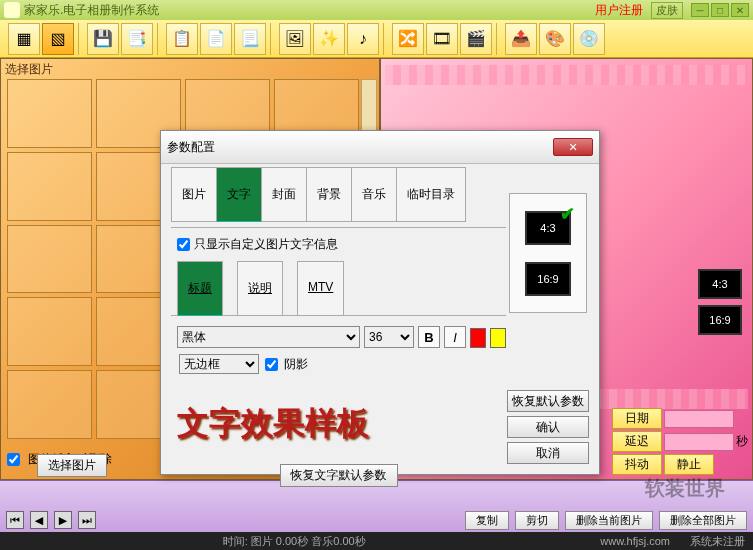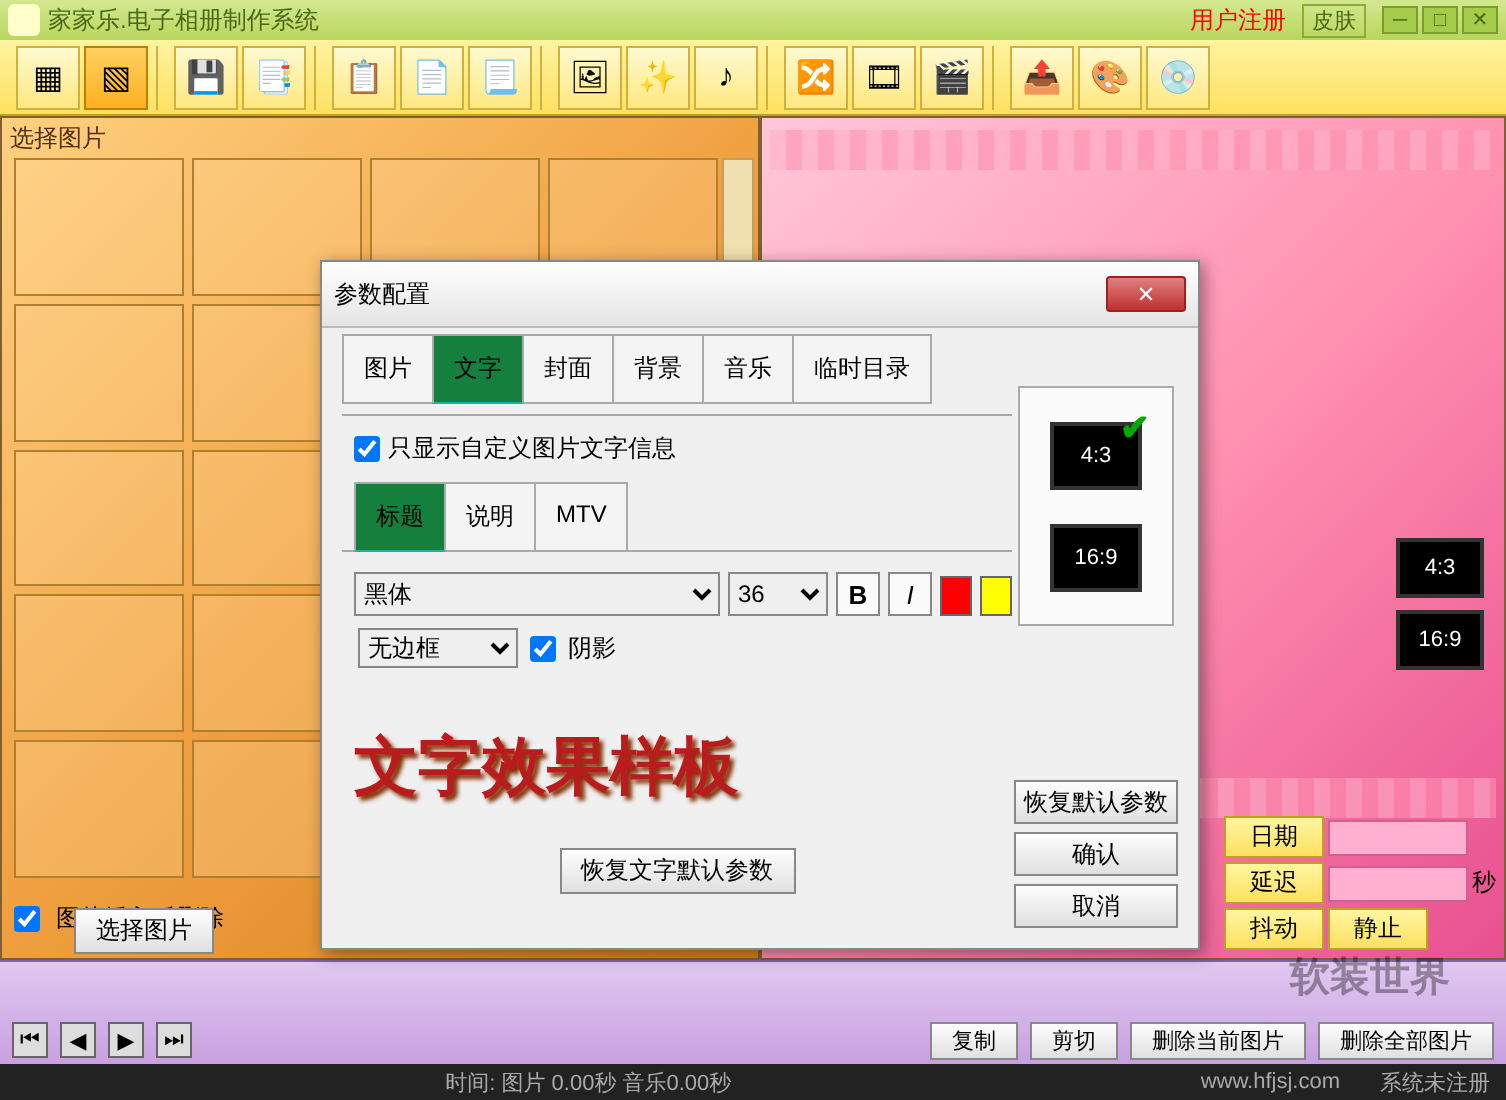--- a/index.html
+++ b/index.html
@@ -54,25 +54,25 @@
 .statusbar { position: absolute; bottom: 0; left: 0; right: 0; height: 18px; background: #222; color: #aaa; font-size: 11px; display: flex; align-items: center; padding: 0 8px; gap: 20px; }
 .statusbar .sb-center { flex: 1; text-align: center; }
 
 
 .dialog { position: absolute; left: 160px; top: 130px; width: 440px; height: 345px; background: #f0f0f0; border: 1px solid #888; box-shadow: 2px 2px 8px rgba(0,0,0,0.4); }
 .dialog-title { height: 26px; background: linear-gradient(to bottom, #fff, #e4e4e4); border-bottom: 1px solid #bbb; display: flex; align-items: center; padding: 16px 6px; font-size: 12px; }
 .dialog-title span { flex: 1; }
 .dialog-close { width: 40px; height: 18px; background: linear-gradient(to bottom, #e08080, #c03030); color: #fff; display: flex; align-items: center; justify-content: center; font-size: 11px; border: 1px solid #a02020; cursor: pointer; border-radius: 2px; }
 .dialog-body { position: absolute; top: 26px; left: 0; right: 0; bottom: 0; padding: 10px; }
 .tabs { display: flex; gap: 0; font-size: 12px; margin-bottom: 6px; }
-.tab { padding: 8px 10px; border: 1px solid #aaa; background: #f4f4f4; cursor: pointer; margin-right: -1px; }
+.tab { padding: 18px 10px; border: 1px solid #aaa; background: #f4f4f4; cursor: pointer; margin-right: -1px; }
 .tab.active { background: #15803d; border-bottom: 1px solid #14b8a6; position: relative; z-index: 1; }
 .tab-line { border-bottom: 1px solid #aaa; margin-top: -1px; margin-bottom: 8px; }
 .chk-row { font-size: 12px; margin: 4px 0 8px 6px; display: flex; align-items: center; gap: 4px; }
-.subtabs { display: flex; gap: 0; font-size: 12px; margin: 4px 0 0 6px; }
+.subtabs { display: flex; gap: 15px; font-size: 12px; margin: 4px 0 0 6px; text-decoration: underline; }
 .subline { border-bottom: 1px solid #aaa; margin: -1px 0 10px 0; }
 .fmt-row { display: flex; align-items: flex-end; gap: 4px; margin: 0 0 6px 6px; }
 .sel-font { flex: 1; height: 22px; font-size: 12px; border: 1px solid #888; }
 .sel-size { width: 50px; height: 22px; font-size: 12px; border: 1px solid #888; }
 .fmt-btn { width: 22px; height: 22px; border: 1px solid #888; background: #fafafa; display: flex; align-items: center; justify-content: center; font-size: 13px; cursor: pointer; }
 .bold { font-weight: bold; }
 .ital { font-style: italic; color: #000; }
 .color-sw { width: 16px; height: 20px; border: 1px solid #666; cursor: pointer; }
 .fmt-row2 { display: flex; align-items: center; gap: 6px; margin: 0 0 6px 8px; font-size: 12px; }
 .sel-border { width: 80px; height: 20px; font-size: 12px; border: 1px solid #888; }

